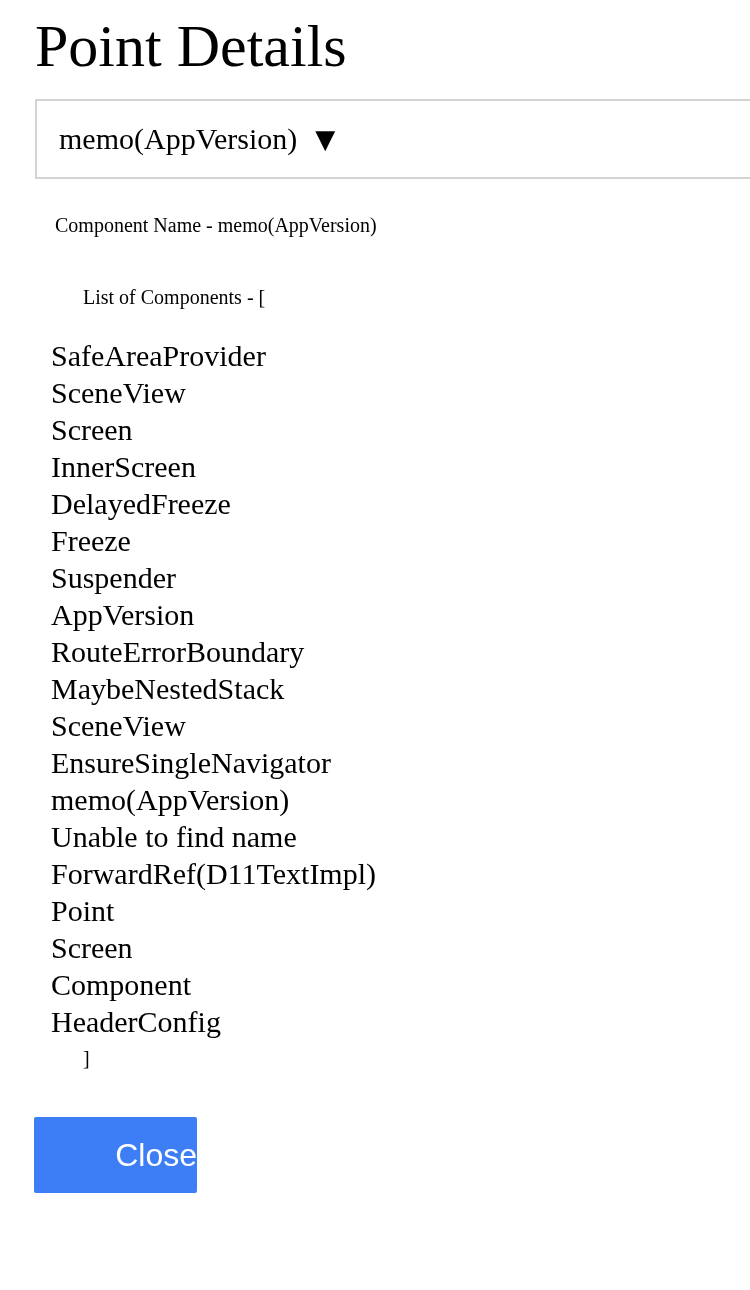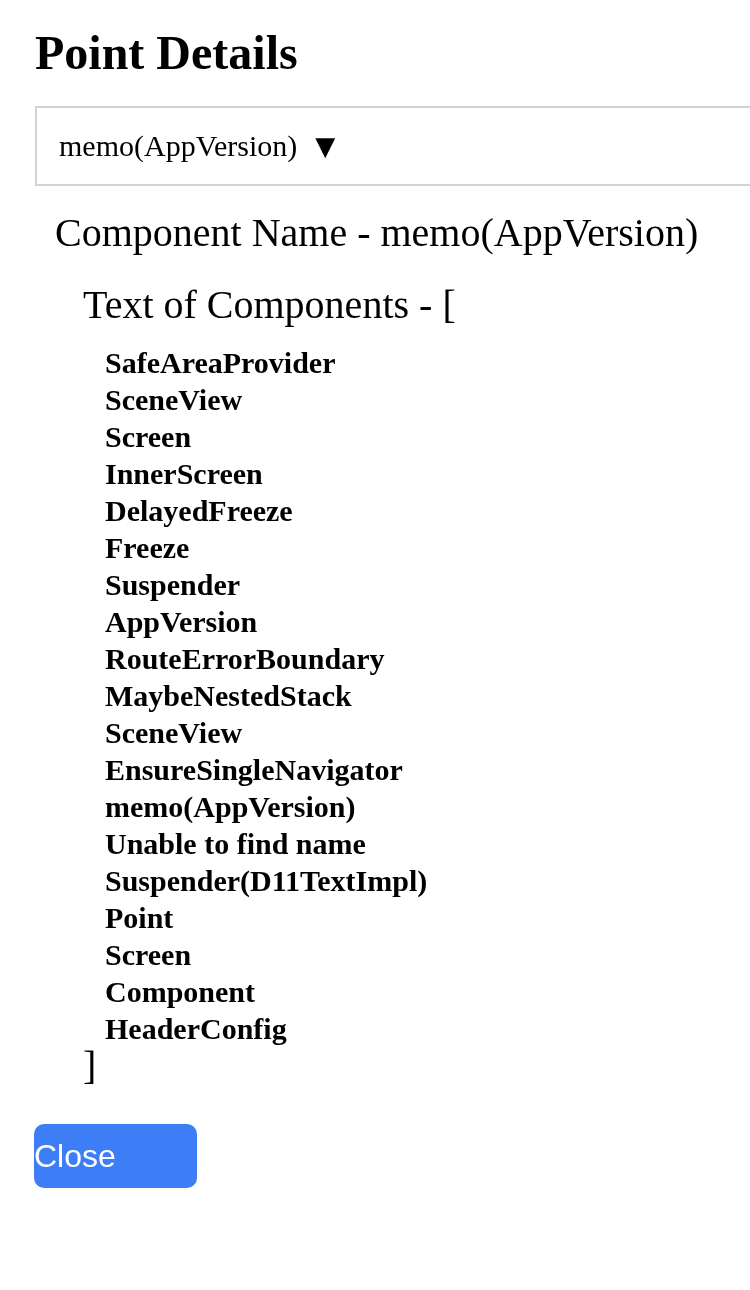--- a/index.html
+++ b/index.html
@@ -15,24 +15,24 @@
     background: var(--bg-white);
     width: 750px;
     min-height: 1290px;
     overflow-x: hidden;
     font-family: "Liberation Serif", serif;
     color: var(--text-black);
   }
   .page { width: 750px; min-height: 1290px; position: relative; }
 
   .page-title {
-    font-size: 48px;
-    font-weight: 700;
+    font-size: 60px;
+    font-weight: 400;
     line-height: 56px;
-    margin: 25px 0 0 35px;
+    margin: 18px 0 0 35px;
   }
 
   .select-box {
     margin-top: 25px;
     margin-left: 35px;
     width: calc(100% - 35px + 24px); 
     height: 80px;
     border: 2px solid var(--border-gray);
     background: var(--bg-white);
     display: flex;
@@ -42,92 +42,91 @@
     cursor: pointer;
   }
   .select-box .caret {
     margin-left: 18px;
     font-size: 26px;
     line-height: 1;
     font-family: "DejaVu Sans", sans-serif;
   }
 
   .detail-line {
-    font-size: 40px;
+    font-size: 20px;
     line-height: 37px;
   }
   .component-name-line {
     margin: 28px 0 0 55px;
   }
   .list-header-line {
     margin: 35px 0 0 83px;
   }
   .component-list {
-    margin: 21px 0 0 105px;
-    font-weight: bold;
+    margin: 21px 0 0 51px;
   }
   .component-list .component-item {
     font-size: 30px;
     line-height: 37px;
     white-space: nowrap;
   }
   .list-footer-line {
     margin: 0 0 0 83px;
   }
 
   .close-button {
     display: block;
     margin: 40px 0 0 34px;
     width: 163px;
-    height: 64px;
+    height: 76px;
     background: var(--button-blue);
     color: #ffffff;
     border: none;
-    border-radius: 10px;
+    border-radius: 2px;
     font-family: "Liberation Sans", sans-serif;
     font-size: 32px;
-    text-align: left;
+    text-align: right;
     cursor: pointer;
     padding: 0;
   }
   .bottom-space { height: 90px; }
 </style>
 </head>
 <body>
 
 <div class="page">
 
   <h1 class="page-title">Point Details</h1>
 
   <div class="select-box">
     <span>memo(AppVersion)</span>
     <span class="caret">▼</span>
   </div>
 
   <div class="detail-line component-name-line">Component Name - memo(AppVersion)</div>
 
-  <div class="detail-line list-header-line">Text of Components - [</div>
+  <div class="detail-line list-header-line">List of Components - [</div>
 
   <div class="component-list">
 
   <div class="component-item">SafeAreaProvider</div>
       <div class="component-item">SceneView</div>
       <div class="component-item">Screen</div>
       <div class="component-item">InnerScreen</div>
       <div class="component-item">DelayedFreeze</div>
       <div class="component-item">Freeze</div>
       <div class="component-item">Suspender</div>
       <div class="component-item">AppVersion</div>
       <div class="component-item">RouteErrorBoundary</div>
       <div class="component-item">MaybeNestedStack</div>
       <div class="component-item">SceneView</div>
       <div class="component-item">EnsureSingleNavigator</div>
       <div class="component-item">memo(AppVersion)</div>
       <div class="component-item">Unable to find name</div>
-      <div class="component-item">Suspender(D11TextImpl)</div>
+      <div class="component-item">ForwardRef(D11TextImpl)</div>
       <div class="component-item">Point</div>
       <div class="component-item">Screen</div>
       <div class="component-item">Component</div>
       <div class="component-item">HeaderConfig</div>
     </div>
 
   <div class="detail-line list-footer-line">]</div>
 
   <button class="close-button">Close</button>
 

